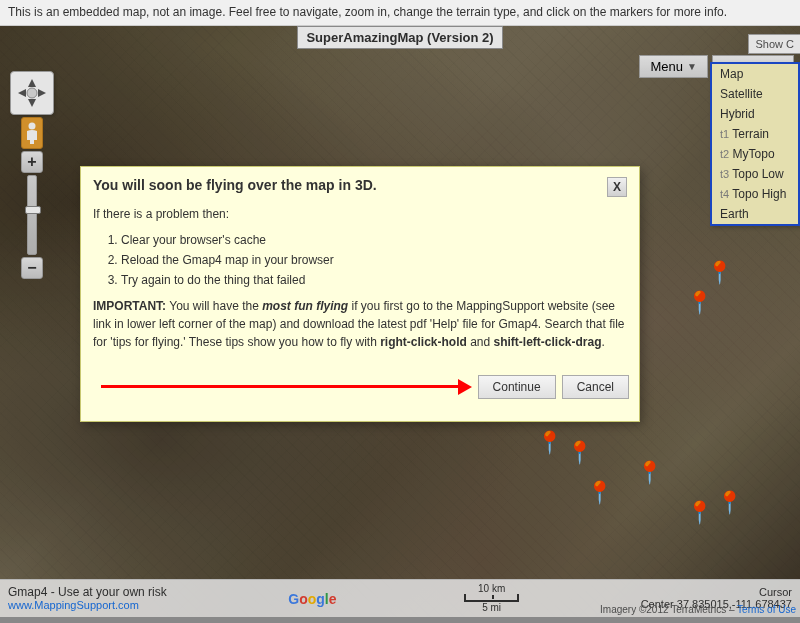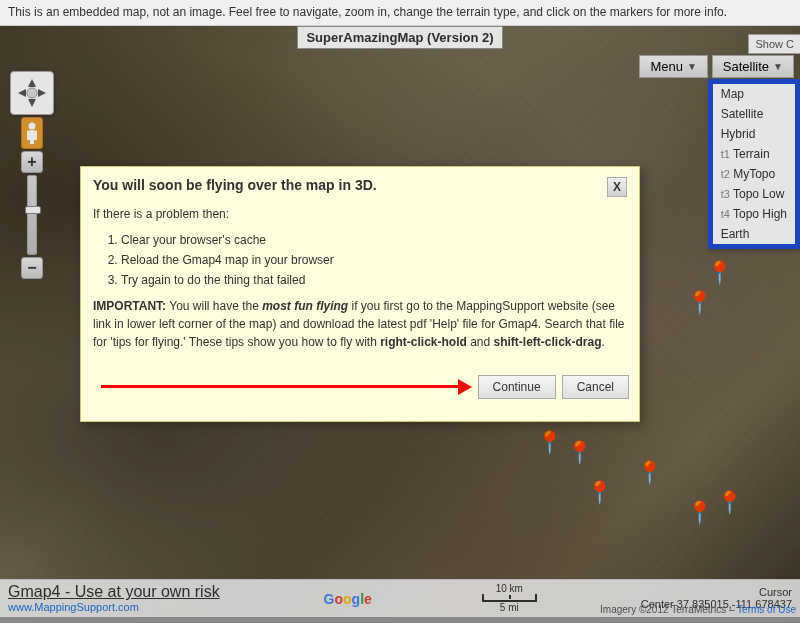--- a/index.html
+++ b/index.html
@@ -87,24 +87,24 @@
       font-size: 13px;
       cursor: pointer;
       display: flex;
       align-items: center;
       gap: 4px;
     }
 
     
     #map-type-menu {
       position: absolute;
-      top: 53px;
+      top: 36px;
       right: 0;
-      background: #ffffff;
-      border: 5px solid #1d4ed8;
+      background: #fef9c3;
+      border: 2px solid #1d4ed8;
       z-index: 10;
       min-width: 90px;
       box-shadow: 2px 2px 4px rgba(0,0,0,0.2);
     }
 
     .menu-item {
       padding: 3px 8px;
       font-size: 12px;
       cursor: pointer;
       white-space: nowrap;
@@ -522,21 +522,21 @@
   <div class="map-pin" style="top: 430px; left: 550px;"></div>
   <div class="map-pin" style="top: 440px; left: 580px;"></div>
   <div class="map-pin" style="top: 480px; left: 600px;"></div>
   <div class="map-pin" style="top: 460px; left: 650px;"></div>
   <div class="map-pin" style="top: 500px; left: 700px;"></div>
   <div class="map-pin" style="top: 490px; left: 730px;"></div>
 
   <div id="map-bottom-bar">
     <div id="bottom-left">
       <div style="display:flex; align-items:center; gap:4px;">
-        <span style="font-size:16px;text-decoration:underline;">Gmap4 - Use at your own risk</span>
+        <span style="font-size:12px;">Gmap4 - Use at your own risk</span>
       </div>
       <div style="font-size:11px; color:#1a73e8; cursor:pointer;">www.MappingSupport.com</div>
     </div>
 
     <div id="google-logo">
       <span class="g-blue">G</span>
         <span class="g-red">o</span>
         <span class="g-yellow">o</span>
         <span class="g-blue">g</span>
         <span class="g-green">l</span>

